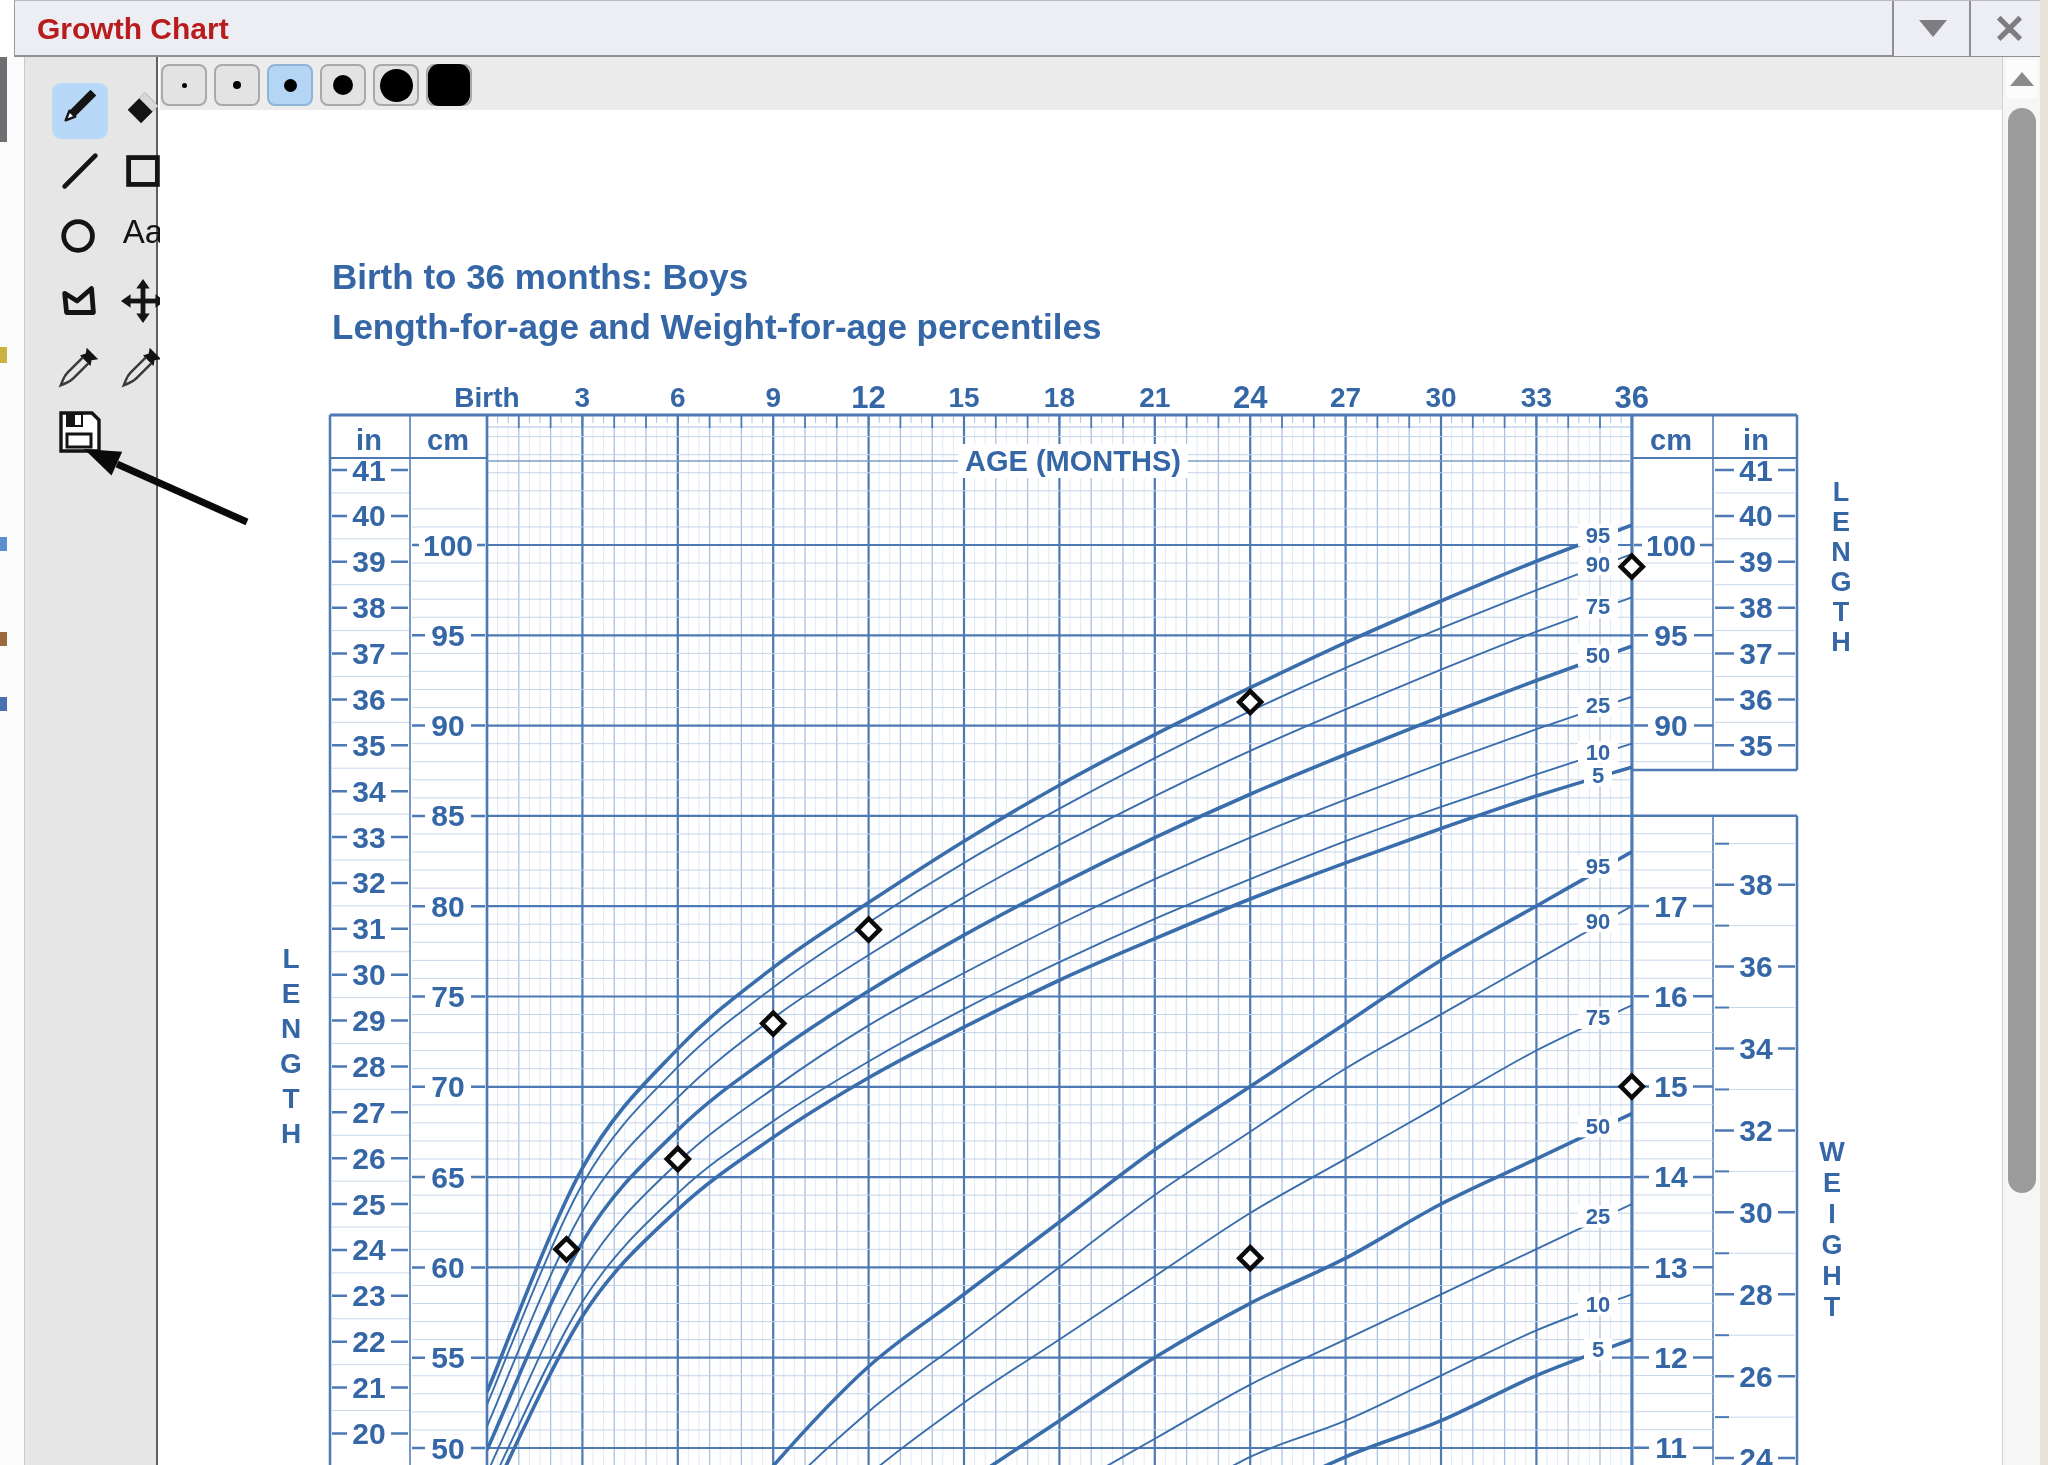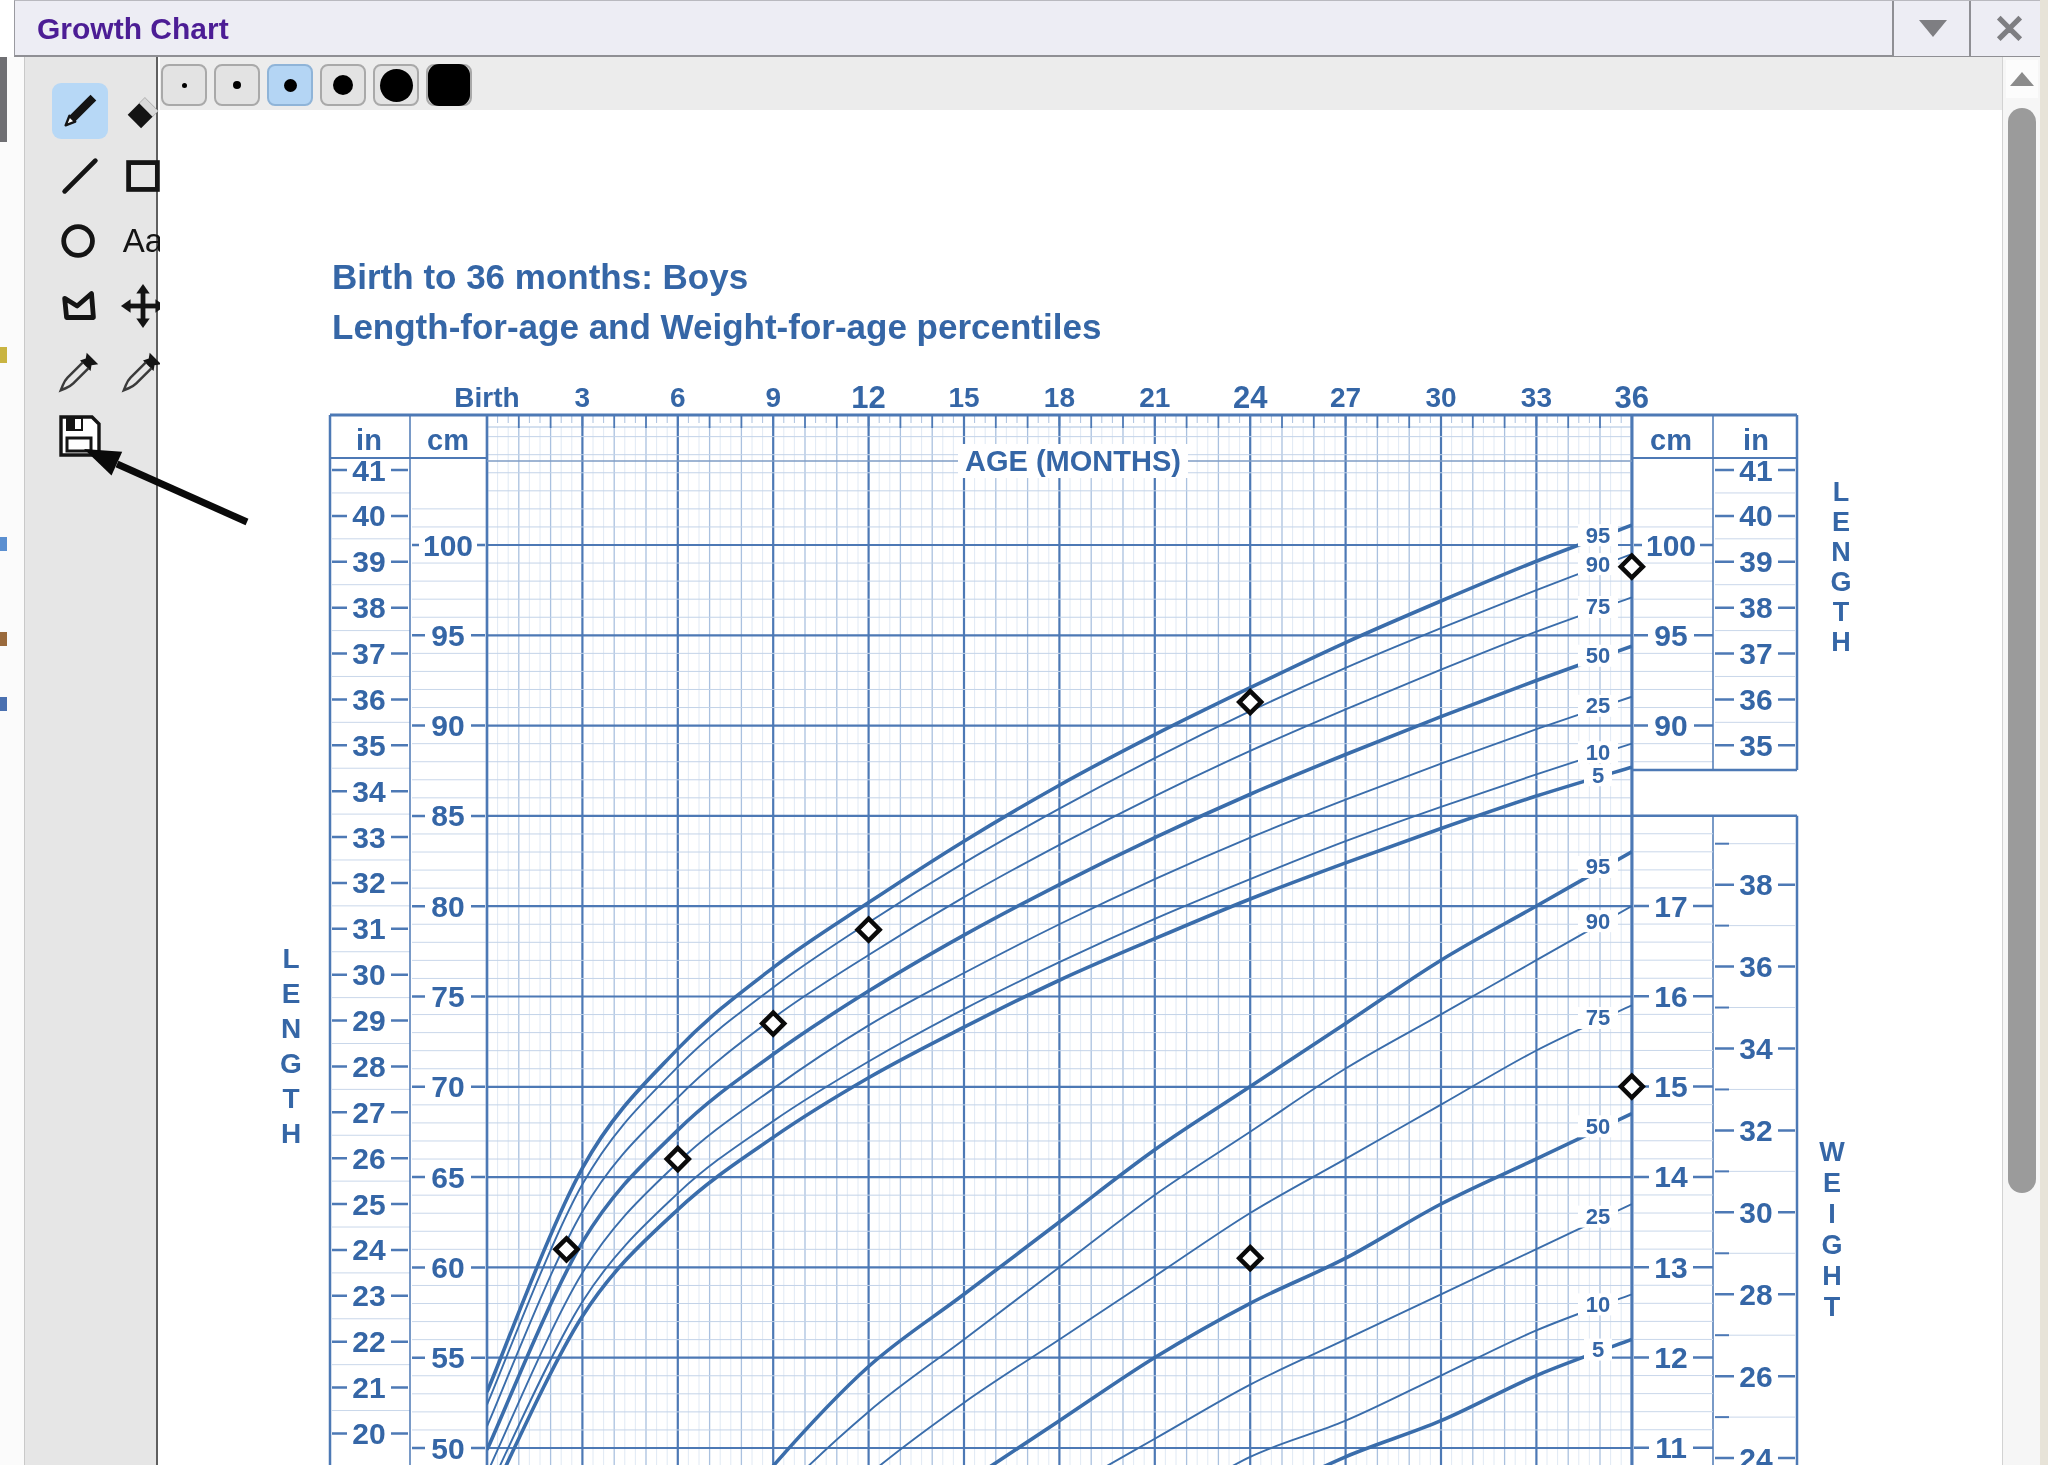--- a/index.html
+++ b/index.html
@@ -3,38 +3,38 @@
 <meta charset="utf-8">
 <style>
   html,body{margin:0;padding:0;background:#ffffff;}
   #stage{position:relative;width:2048px;height:1465px;overflow:hidden;background:#ffffff;
          font-family:"Liberation Sans",sans-serif;}
   
   #titlebar{position:absolute;left:14px;top:0;width:2034px;height:57px;background:#EDEDF4;
             border-top:1px solid #b9b9bf;border-left:1px solid #9a9aa0;border-bottom:2px solid #8f8f94;
             box-sizing:border-box;}
   #window-title{position:absolute;left:22px;top:0;height:55px;line-height:55px;
-                font-size:30px;font-weight:bold;color:#4c1d95;}
+                font-size:30px;font-weight:bold;color:#b91c1c;}
   .tb-btn{position:absolute;top:0;width:77px;height:55px;border-left:2px solid #8f8f94;
           display:flex;align-items:center;justify-content:center;background:#EDEDF4;cursor:pointer;}
   #shade-btn{right:77px;}
   #close-btn{right:0;}
   #shade-icon{width:0;height:0;border-left:14px solid transparent;border-right:14px solid transparent;
               border-top:17px solid #7e7e82;}
   #close-glyph{font-size:40px;font-weight:bold;color:#7e7e82;line-height:1;}
   
   #left-sliver{position:absolute;left:0;top:57px;width:25px;height:1408px;background:#fbfbfb;
                border-right:1px solid #c9c9c9;box-sizing:border-box;}
   .frag{position:absolute;left:0;width:7px;}
   
   #palette{position:absolute;left:25px;top:57px;width:133px;height:1408px;background:#e6e6e6;
            border-right:2px solid #5f5f5f;box-sizing:border-box;}
   #palette-tools{display:grid;grid-template-columns:56px 56px;column-gap:7px;row-gap:9px;
                  padding:26px 0 0 27px;}
-  .tool{width:56px;height:56px;display:flex;align-items:center;justify-content:center;
+  .tool{width:56px;height:56px;display:flex;align-items:flex-start;justify-content:center;
         border-radius:9px;cursor:pointer;}
   .tool.selected{background:#b7d8f6;}
   .tool svg{display:block;}
   #text-tool-label{font-size:33px;color:#141414;font-weight:normal;}
   
   #canvas{position:absolute;left:160px;top:57px;width:1842px;height:1387px;background:#ffffff;}
   #top-band{position:absolute;left:0;top:0;width:1842px;height:53px;background:#ececec;}
   #brush-bar{position:absolute;left:1px;top:7px;display:flex;gap:7px;}
   .brush-btn{width:46px;height:42px;background:#e3e3e3;border:2px solid #a9a9a9;border-radius:8px;
              display:flex;align-items:center;justify-content:center;box-sizing:border-box;cursor:pointer;}

